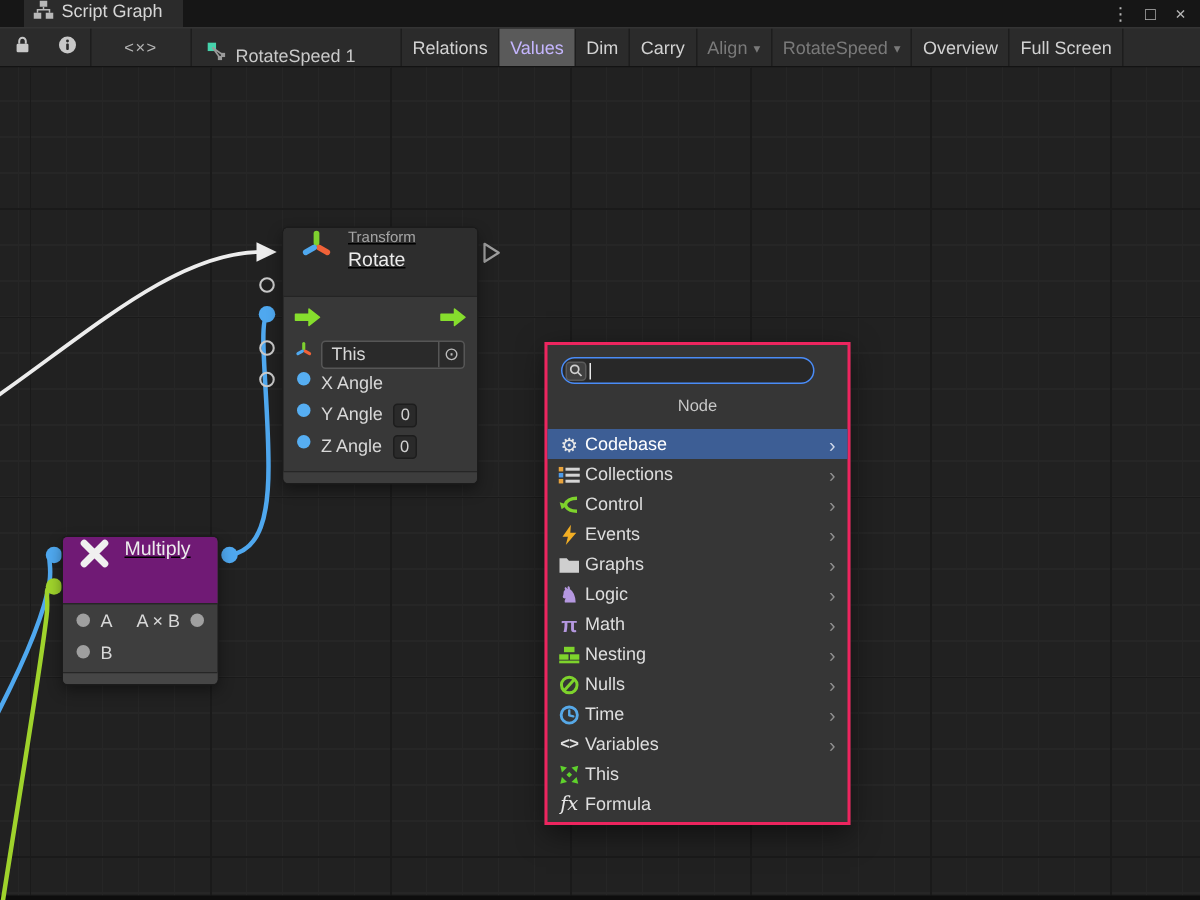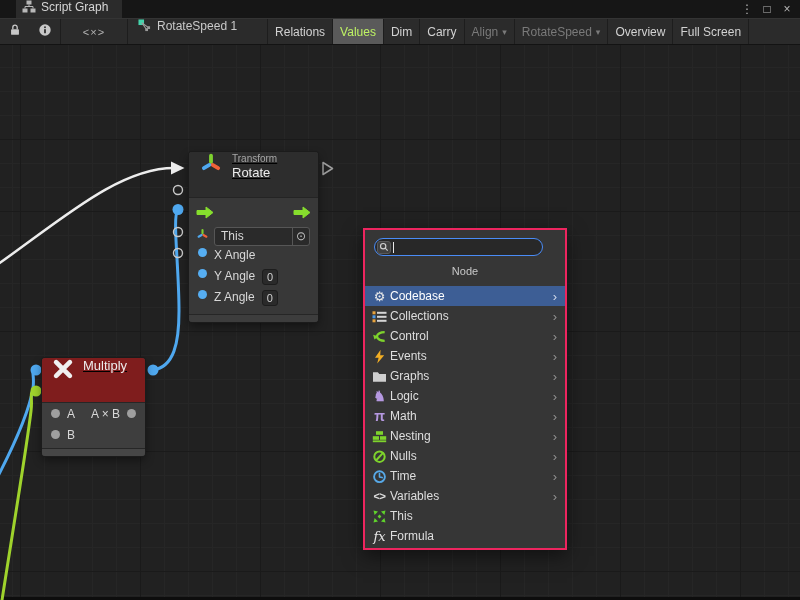--- a/index.html
+++ b/index.html
@@ -11,27 +11,27 @@
   .tabbar { position:absolute; left:0; top:0; width:800px; height:18px; background:#161616; display:flex; align-items:stretch; }
   .tab { margin-left:16px; background:#2b2b2b; display:flex; align-items:flex-start; gap:5px; padding:0 14px 0 6px; color:#d6d6d6; font-size:12px; }
   .win-controls { margin-left:auto; display:flex; align-items:center; gap:6px; padding-right:6px; color:#b5b5b5; font-size:12px; }
   .win-controls span { width:14px; text-align:center; cursor:default; }
 
   
   .toolbar { position:absolute; left:0; top:18px; width:800px; height:27px; background:#2b2b2b; border-top:1px solid #343434; border-bottom:1px solid #131313; display:flex; align-items:stretch; overflow:hidden; color:#c9c9c9; font-size:12px; }
   .tool-btn { display:flex; align-items:center; justify-content:center; padding:0 8px; }
   .sep { width:1px; background:#1d1d1d; }
   .code-toggle { width:66px; color:#b5b5b5; font-size:11px; letter-spacing:1px; justify-content:center; display:flex; align-items:center; }
-  .crumb { display:flex; align-items:flex-start; gap:6px; padding:0 10px; }
+  .crumb { display:flex; align-items:flex-end; gap:6px; padding:0 10px; }
   .zoom-area { display:flex; align-items:center; gap:8px; padding:0 10px 0 14px; }
   .zoom-track { position:relative; width:62px; height:2px; background:#5a5a5a; border-radius:1px; }
   .zoom-handle { position:absolute; right:-2px; top:-5px; width:11px; height:11px; border-radius:50%; background:#8d8d8d; }
   .btn-row { display:flex; align-items:stretch; border-left:1px solid #1d1d1d;margin-left:20px; }
   .bar-btn { display:flex; align-items:center; padding:0 7px; border-right:1px solid #1d1d1d; color:#d2d2d2; white-space:nowrap; }
-  .bar-btn.active { background:#5a5a5a; color:#bef264; }
+  .bar-btn.active { background:#5a5a5a; color:#c4b5fd; }
   .bar-btn.disabled { color:#7a7a7a; }
   .caret { font-size:9px; margin-left:4px; }
 
   
   .canvas { position:absolute; left:0; top:45px; width:800px; height:555px; background-color:#212121;
     background-image:
       repeating-linear-gradient(90deg, #1a1a1a 0 1px, transparent 1px 120px),
       repeating-linear-gradient(0deg,  #1a1a1a 0 1px, transparent 1px 120px),
       repeating-linear-gradient(90deg, #262626 0 1px, transparent 1px 24px),
       repeating-linear-gradient(0deg,  #262626 0 1px, transparent 1px 24px);
@@ -59,21 +59,21 @@
   .this-row { height:24px; display:flex; align-items:center; gap:5px; padding:0 8px 0 7px; }
   .obj-field { flex:1; height:19px; background:#2a2a2a; border:1px solid #565656; border-radius:3px; display:flex; align-items:center; overflow:hidden; }
   .obj-field .of-text { flex:1; padding-left:6px; font-size:12px; color:#d8d8d8; }
   .obj-field .of-picker { width:17px; align-self:stretch; border-left:1px solid #565656; display:flex; align-items:center; justify-content:center; color:#bdbdbd; font-size:12px; }
   .port-row { height:21px; display:flex; gap:7px; padding-left:9px; }
   .blue { background:#56AEF2; }
   .gray { background:#9f9f9f; }
 
   
   .node-multiply { left:42px; top:313px; width:103px; background:#3e3e3e; }
-  .node-multiply .node-header { height:44px; background:#7f1d1d; }
+  .node-multiply .node-header { height:44px; background:#701a75; }
   .node-multiply .node-body { border-top:1px solid #262626; padding-bottom:3px; }
   .node-multiply .node-header .nh-title { font-size:13px; }
   .m-row { height:21px; display:flex; align-items:center; gap:7px; padding:0 9px; }
   .m-spacer { flex:1; }
   .node-footer.mf { background:#464646; }
   .node-footer.tf { background:#3d3d3d; }
 
   
   .finder { position:absolute; left:363px; top:183px; width:204px; height:322px; background:#363636; border:2px solid #ED255F; z-index:3; box-shadow:0 6px 18px rgba(0,0,0,.5); }
   .search-box { margin:8px 22px 0 9px; height:18px; background:#282828; border:1px solid #4A8CF7; border-radius:9px; display:flex; align-items:center; padding:0 4px 0 2px; }

